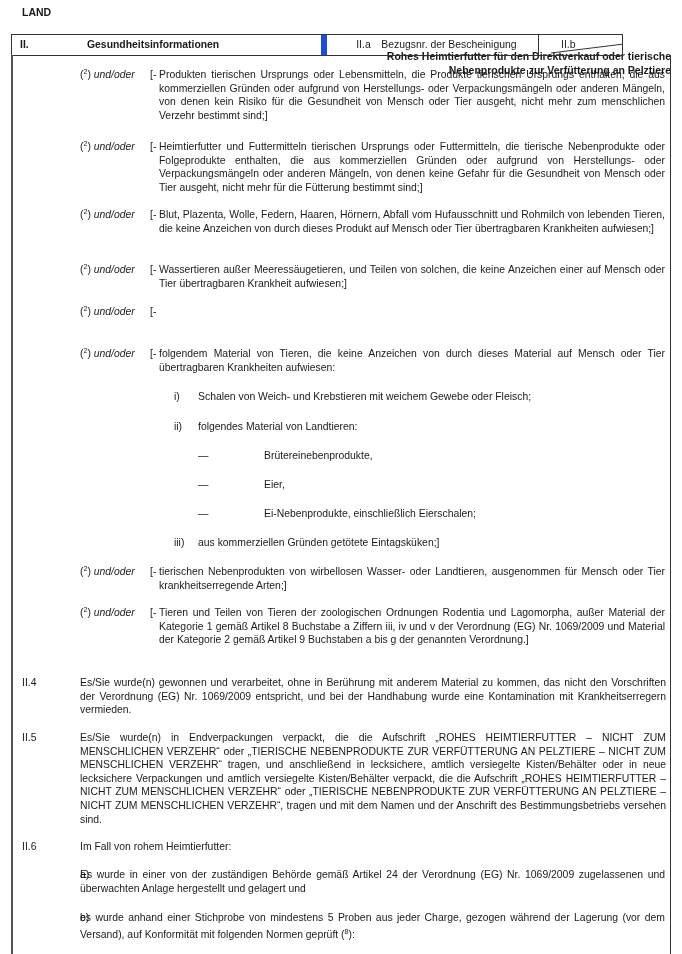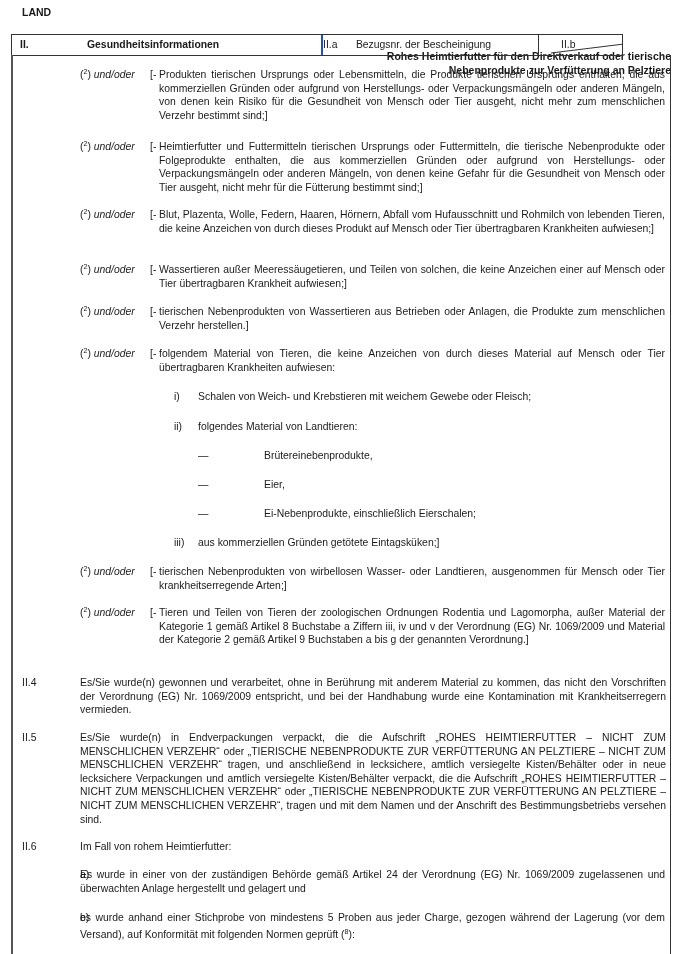--- a/index.html
+++ b/index.html
@@ -9,21 +9,21 @@
     font-size: 10.4px; line-height: 13.6px;
   }
   .top-left { position: absolute; left: 22px; top: 6px; font-weight: bold; font-size: 10.5px; text-align: center; }
   .top-right { position: absolute; right: 11px; top: 6px; font-weight: bold; font-size: 10.5px; text-align: right; line-height: 13.5px; margin-top: 44px; }
   .hdr {
     position: absolute; left: 11px; top: 34px; width: 612px; height: 22px;
     border: 1px solid #333; box-sizing: border-box; display: flex;
   }
   .hdr .c1 { width: 67px; padding-left: 8px; font-weight: bold; line-height: 20px; }
   .hdr .c2 { width: 234px; font-weight: bold; line-height: 20px; }
-  .hdr .c3 { width: 217px; border-left: 2px solid #1d4ed8; line-height: 20px; box-sizing: border-box; }
+  .hdr .c3 { width: 217px; border-left: 6px solid #1d4ed8; line-height: 20px; box-sizing: border-box; text-align: center; }
   .hdr .c3 .lbl { display: inline-block; width: 30px; }
   .hdr .c4 { flex: 1; border-left: 1px solid #333; line-height: 20px; padding-left: 22px; position: relative; overflow: hidden; }
   .hdr .c4 svg { position: absolute; left: 0; top: 0; }
   .body-frame {
     position: absolute; left: 11px; top: 55px; width: 660px; height: 899px;
     border-left: 2px solid #555; border-right: 1px solid #333; box-sizing: border-box;
   }
   .opt { position: absolute; left: 80px; width: 585px; }
   .opt .tag { position: absolute; left: 0; top: 0; white-space: nowrap; }
   .opt .tag i { font-style: italic; }
@@ -85,21 +85,20 @@
   <div class="txt">Blut, Plazenta, Wolle, Federn, Haaren, Hörnern, Abfall vom Hufausschnitt und Rohmilch von lebenden Tieren, die keine Anzeichen von durch dieses Produkt auf Mensch oder Tier übertragbaren Krankheiten aufwiesen;]</div>
 </div>
 <div class="opt" style="top:263px">
   <span class="tag">(<sup>2</sup>) <i>und/oder</i></span>
   <span class="br">[-</span>
   <div class="txt">Wassertieren außer Meeressäugetieren, und Teilen von solchen, die keine Anzeichen einer auf Mensch oder Tier übertragbaren Krankheit aufwiesen;]</div>
 </div>
 <div class="opt" style="top:305px">
   <span class="tag">(<sup>2</sup>) <i>und/oder</i></span>
   <span class="br">[-</span>
-  <div class="txt">tierischen Nebenprodukten von Wassertieren aus Betrieben oder Anlagen, die Produkte zum menschlichen Verzehr herstellen.]</div>
 </div>
 <div class="opt" style="top:347px">
   <span class="tag">(<sup>2</sup>) <i>und/oder</i></span>
   <span class="br">[-</span>
   <div class="txt">folgendem Material von Tieren, die keine Anzeichen von durch dieses Material auf Mensch oder Tier übertragbaren Krankheiten aufwiesen:</div>
 </div>
 
 <div class="sub" style="top:390px">
   <span class="num">i)</span>
   <div class="stxt">Schalen von Weich- und Krebstieren mit weichem Gewebe oder Fleisch;</div>

